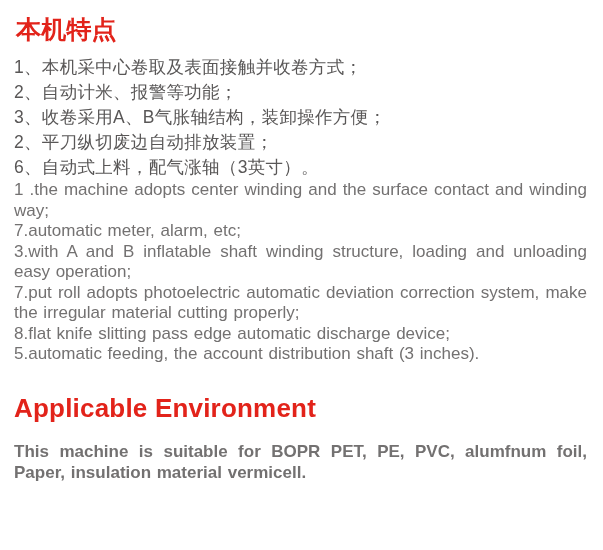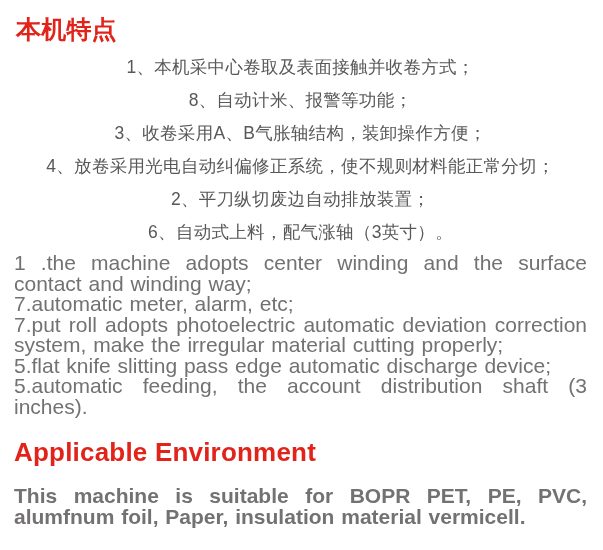--- a/index.html
+++ b/index.html
@@ -30,68 +30,67 @@
   .heading.cn-title {
     margin-left: 2px;
     margin-bottom: 11px;
     font-size: 25px;
   }
   .heading.en-title {
     margin-top: 11px;
     margin-bottom: 10px;
   }
   .heading.env-title {
-    margin-top: 20px;
+    margin-top: 28px;
     margin-bottom: 18px;
   }
   .cn-list p {
-    margin: 8px;
+    margin: 0;
     color: #595757;
     font-size: 17.5px;
     line-height: 25px;
     letter-spacing: 0.3px;
     white-space: nowrap;
-    text-align: center;
   }
   .en-list p,
   .env-body {
     margin: 0;
     color: #737171;
-    font-size: 21px;
+    font-size: 17px;
     line-height: 20.5px;
     text-align: justify;
     word-spacing: 1px;
   }
   .env-body {
     line-height: 21px;
     font-weight: bold;
   }
 </style>
 </head>
 <body>
 
 <div class="page">
 
   <h1 class="heading cn-title">本机特点</h1>
 
   <div class="cn-list">
     <p>1、本机采中心卷取及表面接触并收卷方式；</p>
-    <p>8、自动计米、报警等功能；</p>
+    <p>2、自动计米、报警等功能；</p>
     <p>3、收卷采用A、B气胀轴结构，装卸操作方便；</p>
-    <p>4、放卷采用光电自动纠偏修正系统，使不规则材料能正常分切；</p>
     <p>2、平刀纵切废边自动排放装置；</p>
     <p>6、自动式上料，配气涨轴（3英寸）。</p>
   </div>
 
 
   <div class="en-list">
     <p>1 .the machine adopts center winding and the surface contact and winding way;</p>
     <p>7.automatic meter, alarm, etc;</p>
+    <p>3.with A and B inflatable shaft winding structure, loading and unloading easy operation;</p>
     <p>7.put roll adopts photoelectric automatic deviation correction system, make the irregular material cutting properly;</p>
-    <p>5.flat knife slitting pass edge automatic discharge device;</p>
+    <p>8.flat knife slitting pass edge automatic discharge device;</p>
     <p>5.automatic feeding, the account distribution shaft (3 inches).</p>
   </div>
 
   <h2 class="heading env-title">Applicable Environment</h2>
 
   <p class="env-body">This machine is suitable for BOPR PET, PE, PVC, alumfnum foil, Paper, insulation material vermicell.</p>
 
 </div>
 
 </body></html>

